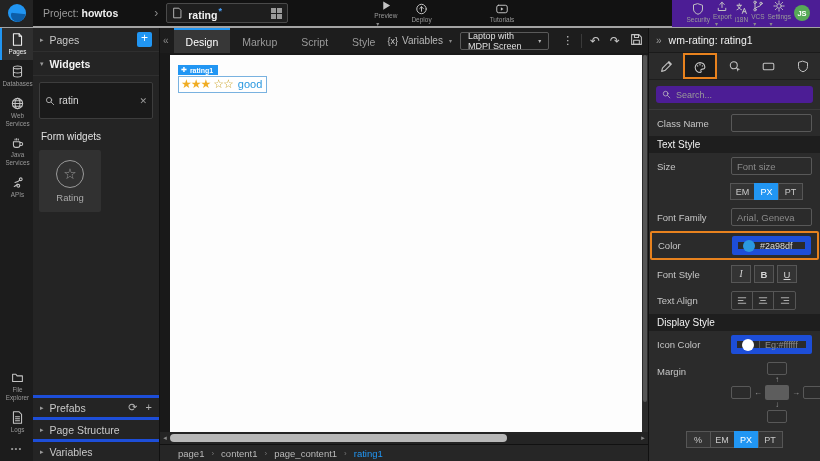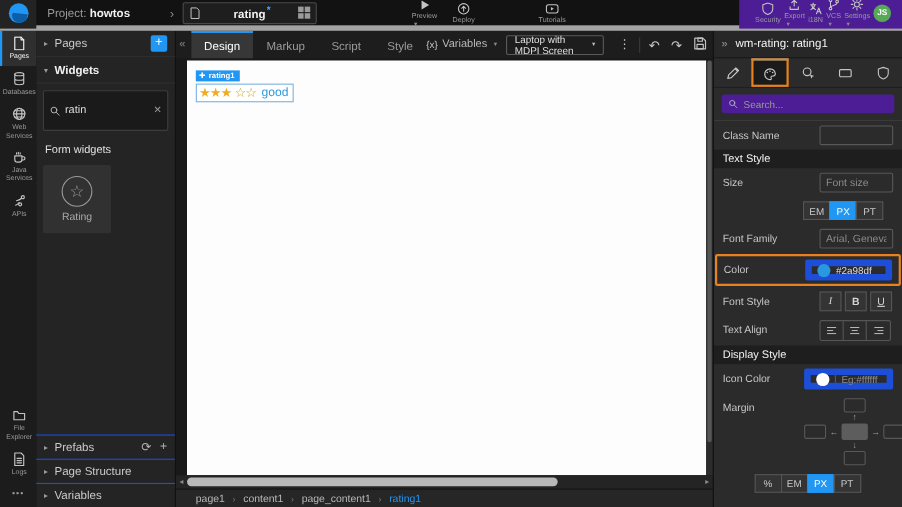--- a/index.html
+++ b/index.html
@@ -2,31 +2,31 @@
 <html><head>
 <meta charset="utf-8">
 <style>
   * { margin:0; padding:0; box-sizing:border-box; }
   html,body { width:820px; height:461px; overflow:hidden; background:#111;
     font-family:"Liberation Sans","DejaVu Sans",sans-serif; }
   .app { position:relative; width:820px; height:461px; }
 
   
   .topbar { position:absolute; top:0; left:0; right:0; height:28px; background:#121212;
-    display:flex; align-items:center; border-bottom:5px solid #a3a3a3; z-index:5; }
+    display:flex; align-items:center; border-bottom:2px solid #a3a3a3; z-index:5; }
   .logo-tile { width:33px; height:28px; background:#232323; display:flex; align-items:center; justify-content:center; }
   .logo { width:18px; height:18px; border-radius:50%; background:#2196f3; position:relative; overflow:hidden; }
   .logo::after { content:""; position:absolute; left:3px; top:4px; width:14px; height:14px;
     border-radius:50%; background:#0d5ea8; transform:rotate(25deg); clip-path:polygon(0 55%,100% 20%,100% 100%,0 100%); }
   .project { margin-left:10px; font-size:10.5px; color:#9a9a9a; }
   .project b { color:#f0f0f0; font-weight:bold; }
   .tb-chev { color:#8a8a8a; font-size:12px; margin:0 8px 0 36px; }
   .pagebox { height:20px; width:122px; background:#1e1e1e; border:1px solid #4a4a4a; border-radius:2px;
     display:flex; align-items:center; padding:0 5px; gap:5px; }
-  .pagebox .pname { font-size:10.5px; color:#f2f2f2; font-weight:bold;margin-left:24px; }
+  .pagebox .pname { font-size:10.5px; color:#f2f2f2; font-weight:bold; }
   .dirty { color:#4aa3ff; font-size:9px; vertical-align:super; margin-left:1px; }
   .gridicon { margin-left:auto; display:grid; grid-template-columns:5px 5px; grid-gap:1px; }
   .gridicon i { width:5px; height:5px; background:#9a9a9a; }
   .tb-action { display:flex; flex-direction:column; align-items:center; justify-content:center;
     height:28px; color:#b5b5b5; cursor:pointer; }
   .tb-action .lbl { font-size:6.5px; color:#9a9a9a; margin-top:1px; white-space:nowrap; }
   .tb-caret { font-size:6px; color:#8a8a8a; margin-left:2px; }
   .withcaret { display:flex; align-items:flex-start; }
   .tb-right { margin-left:auto; height:28px; background:#4c1d95; display:flex; align-items:center;
     gap:3px; padding:0 10px 0 14px; }
@@ -59,21 +59,21 @@
     display:flex; align-items:center; padding:0 5px; gap:4px; flex:0 0 auto; }
   .searchwrap .sval { font-size:10px; color:#ddd; flex:1; }
   .searchwrap .clr { color:#9a9a9a; font-size:9px; cursor:pointer; }
   .grouplbl { font-size:10px; color:#e0e0e0; padding:8px 8px 6px; flex:0 0 auto; }
   .widgetcard { margin:2px 0 0 6px; width:62px; height:62px; background:#313131; border-radius:2px;
     display:flex; flex-direction:column; align-items:center; justify-content:center; gap:4px; cursor:grab; flex:0 0 auto; }
   .starcircle { width:28px; height:28px; border:1.5px solid #9a9a9a; border-radius:50%;
     display:flex; align-items:center; justify-content:center; color:#9a9a9a; font-size:15px; }
   .widgetcard .wlbl { font-size:9.5px; color:#aaa; }
   .lp-bottom { margin-top:auto; }
-  .lp-bottom .lp-row { border-top:1px solid #1d4ed8; border-bottom:none; height:22px; }
+  .lp-bottom .lp-row { border-top:3px solid #1d4ed8; border-bottom:none; height:22px; }
   .lp-tools { margin-left:auto; display:flex; gap:8px; color:#b0b0b0; font-size:11px; }
 
   
   .center { position:absolute; top:28px; left:160px; right:172px; bottom:0; display:flex; flex-direction:column;
     background:#191919; }
   .ctoolbar { height:25px; background:#1d1d1d; display:flex; align-items:center; flex:0 0 auto; }
   .collapse-l { color:#8a8a8a; font-size:10px; padding:0 5px 0 3px; cursor:pointer; }
   .ctab { height:25px; display:flex; align-items:center; padding:0 12px; font-size:10.5px; color:#9a9a9a;
     cursor:pointer; border-top:2px solid transparent; }
   .ctab.active { background:#373737; color:#fff; border-top:2px solid #2196f3; }
@@ -117,21 +117,21 @@
   .rp-title { color:#f2f2f2; font-size:10.5px; }
   .rp-tabs { height:27px; display:flex; border-bottom:1px solid #1e1e1e; flex:0 0 auto; }
   .rtab { flex:1; display:flex; align-items:center; justify-content:center; cursor:pointer; color:#c9c9c9; }
   .rtab.active { background:#1b1b1b; border-top:2px solid #2196f3; outline:2px solid #e8821e; outline-offset:-2px; }
   .rp-search { margin:6px 7px; height:17px; background:#4c1d95; border-radius:3px; display:flex; align-items:center;
     padding:0 6px; gap:5px; flex:0 0 auto; }
   .rp-search .ph { font-size:9px; color:#9a9a9a; }
   .divider { height:1px; background:#3a3a3a; flex:0 0 auto; }
   .prow { display:flex; align-items:center; padding:4px 8px; flex:0 0 auto; }
   .plabel { width:74px; font-size:9.5px; color:#c6c6c6; flex:0 0 auto; }
-  .pfield { flex:1; display:flex;margin-left:14px; }
+  .pfield { flex:1; display:flex; }
   .tinput { width:100%; height:18px; background:transparent; border:1px solid #585858; border-radius:2px;
     color:#e6e6e6; font-size:9.5px; padding:0 5px; font-family:"Liberation Sans",sans-serif; }
   .tinput::placeholder { color:#8b8b8b; }
   .secheader { background:#1e1e1e; color:#f2f2f2; font-size:10px; padding:3px 8px; flex:0 0 auto; }
   .unitgroup { display:inline-flex; }
   .ubtn { min-width:25px; height:17px; background:#343434; border:1px solid #565656; margin-left:-1px;
     color:#c9c9c9; font-size:9px; display:flex; align-items:center; justify-content:center; cursor:pointer; }
   .ubtn.active { background:#2196f3; border-color:#2196f3; color:#fff; }
   .hl-orange { border:2px solid #e8821e !important; border-radius:2px; margin:1px 1px !important; padding:3px 6px !important; }
   .swatchbox { flex:1; height:19px; border:6px solid #1d4ed8; border-radius:2px; display:flex; align-items:center; }

